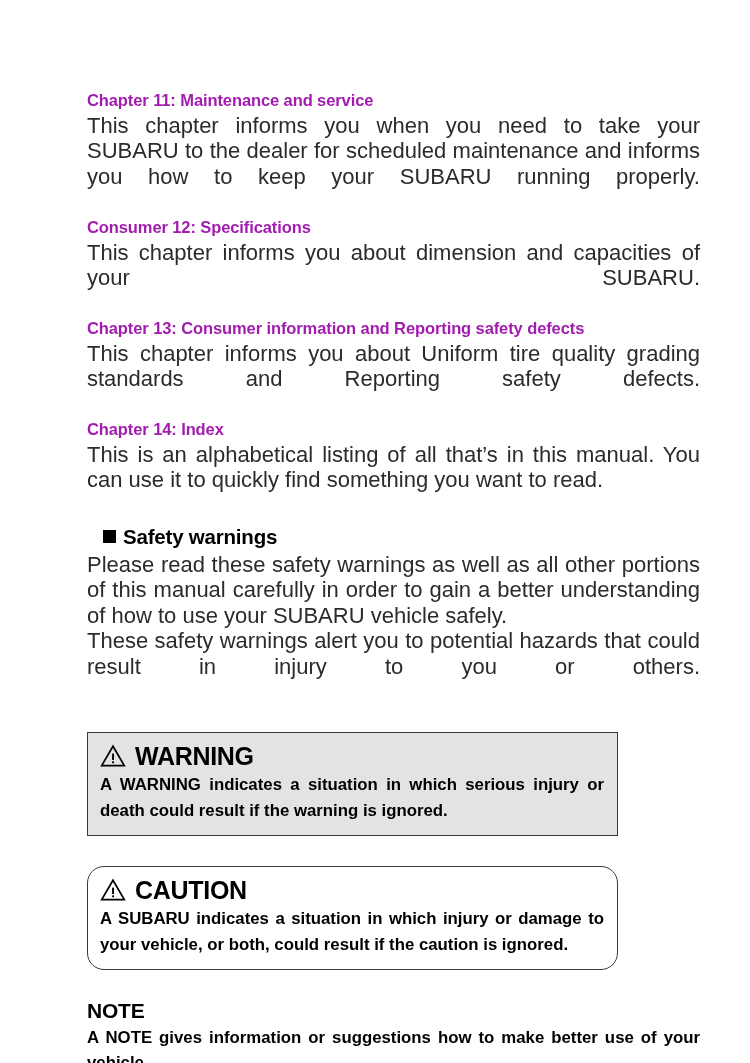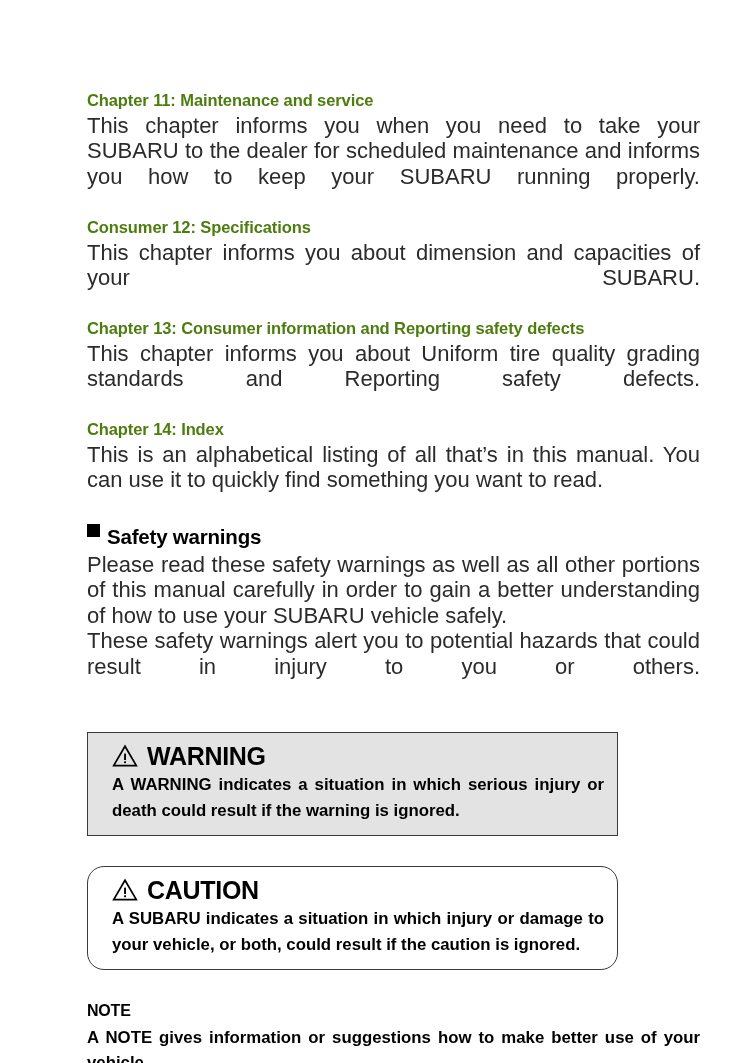--- a/index.html
+++ b/index.html
@@ -23,21 +23,21 @@
     width: 613px;
   }
 
   
   .chap-head {
     font-size: 16.5px;
     font-weight: bold;
     line-height: 25px;
     letter-spacing: -0.1px;
     margin: 0;
-    color: #4d7c0f;
+    color: #a21caf;
   }
   .para {
     font-size: 22px;
     font-weight: normal;
     line-height: 25.4px;
     margin: 0;
     text-align: justify;
     text-justify: inter-word;
     color: #2b2b2b;
   }
@@ -49,41 +49,42 @@
   .para.last-left::after { content: none; }
 
   
   .section-block {
     margin-top: 31px;
   }
   .section-head {
     font-size: 20.5px;
     font-weight: bold;
     line-height: 26px;
-    margin: 0 0 2px 0;
+    margin: 0 0 2px 16px;
     color: #000;
     display: flex;
+    align-items: center;
     letter-spacing: -0.2px;
   }
   .sq-bullet {
     display: inline-block;
     width: 13px;
     height: 13px;
     background: #000;
     margin-right: 7px;
     flex: none;
     position: relative;
     top: 0px;
   }
 
   
   .alert-box {
     border: 1.3px solid #3a3a3a;
     box-sizing: border-box;
-    padding: 8px 13px 12px 24px;
+    padding: 8px 13px 12px 12px;
     width: 531px;
   }
   .alert-box.warning {
     background: #e3e3e3;
     margin-top: 28px;
   }
   .alert-box.caution {
     background: #ffffff;
     margin-top: 30px;
     border-radius: 17px;
@@ -115,21 +116,21 @@
   .alert-body::after {
     content: "";
     display: inline-block;
     width: 100%;
   }
   .alert-body.last-left::after { content: none; }
 
   
   .note-block { margin-top: 27px; }
   .note-head {
-    font-size: 16px;
+    font-size: 21px;
     font-weight: bold;
     line-height: 27px;
     color: #000;
     margin: 0 0 1px 0;
     letter-spacing: -0.2px;
   }
   .note-body {
     font-size: 16.8px;
     font-weight: bold;
     line-height: 25.4px;

